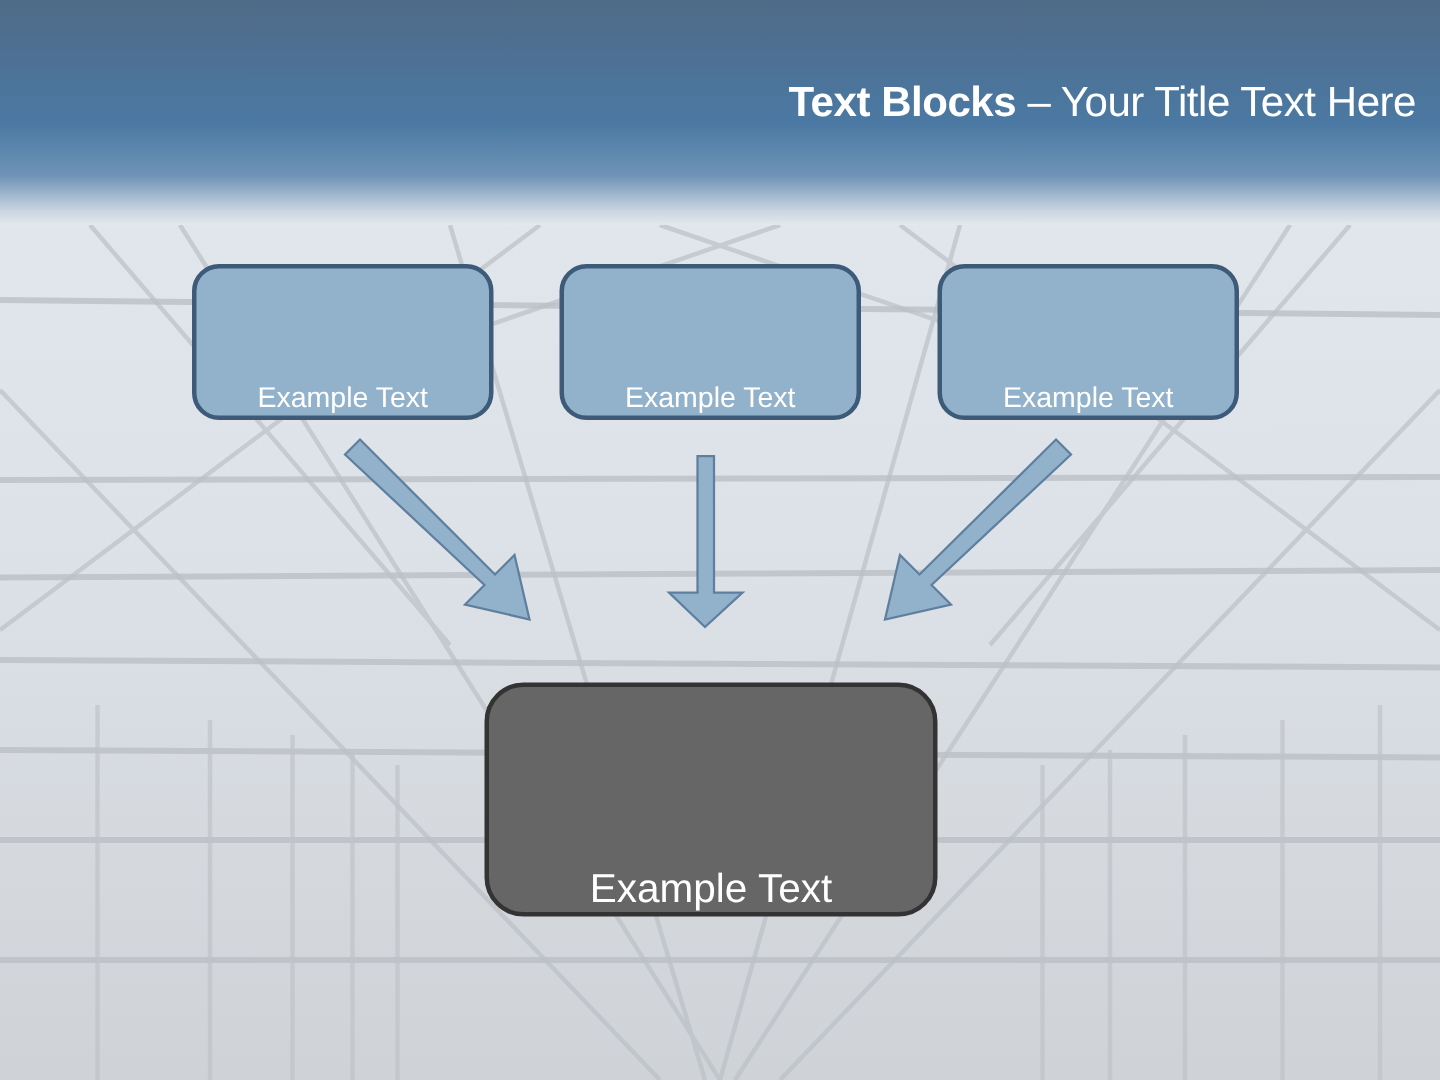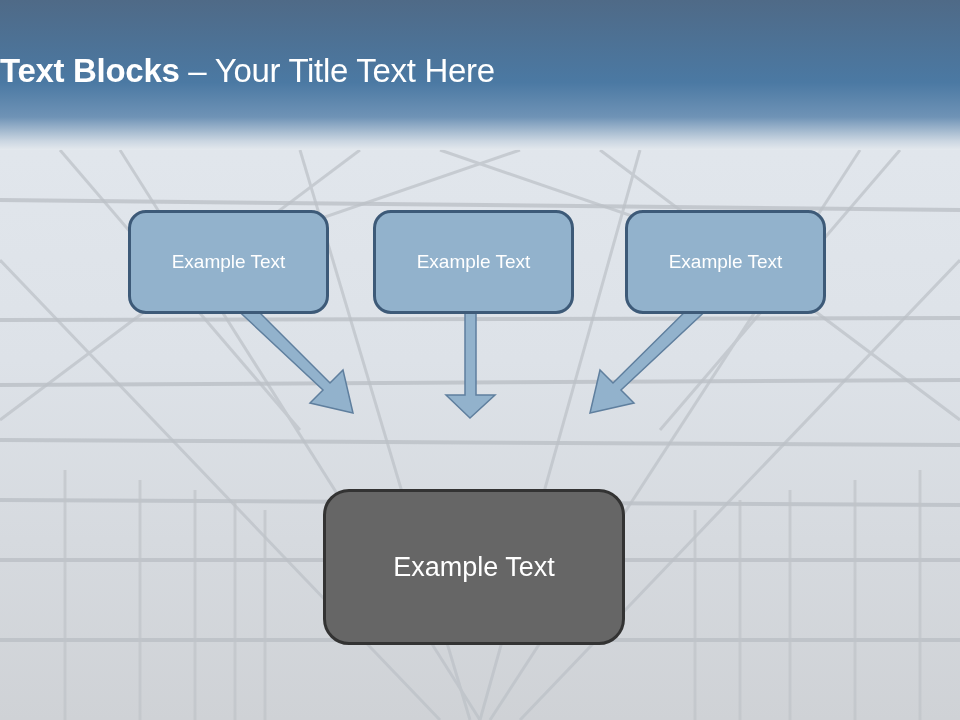--- a/index.html
+++ b/index.html
@@ -1,25 +1,25 @@
 <!DOCTYPE html>
 <html><head>
 <meta charset="utf-8">
 <style>
   html, body { margin:0; padding:0; }
   body { width:960px; height:720px; position:relative; overflow:hidden;
     font-family: "Liberation Sans", "DejaVu Sans", sans-serif; background:#d3d6da; }
   .bg { position:absolute; inset:0; }
   .header { position:absolute; left:0; top:0; width:960px; height:150px;
     background: linear-gradient(to bottom, #4f6a87 0%, #4b79a3 55%, #6f93b6 78%, rgba(200,212,224,0.9) 94%, rgba(228,233,238,0.9) 100%); }
-  .title { position:absolute; left:0; top:52px; width:944px; text-align:left;
-    color:#ffffff; font-size:33px; letter-spacing:-0.3px; }
+  .title { position:absolute; left:0; top:52px; width:944px; text-align:right;
+    color:#ffffff; font-size:28px; letter-spacing:-0.3px; }
   .title b { font-weight:bold; }
   .box { position:absolute; border-radius:18px; box-sizing:border-box;
-    display:flex; align-items:center; justify-content:center; color:#fff;margin-top:34px; }
+    display:flex; align-items:flex-end; justify-content:center; color:#fff; }
   .box.small { width:201px; height:104px; top:176px; background:#92b2cc;
     border:3px solid #3d5a78; font-size:19px; }
   .box.big { left:323px; top:455px; width:302px; height:156px; background:#666666;
     border:3px solid #333333; font-size:27px; border-radius:26px; }
   svg.arrows { position:absolute; left:0; top:0; }
 </style>
 </head>
 <body>
 
 <svg class="bg" width="960" height="720" viewBox="0 0 960 720">

